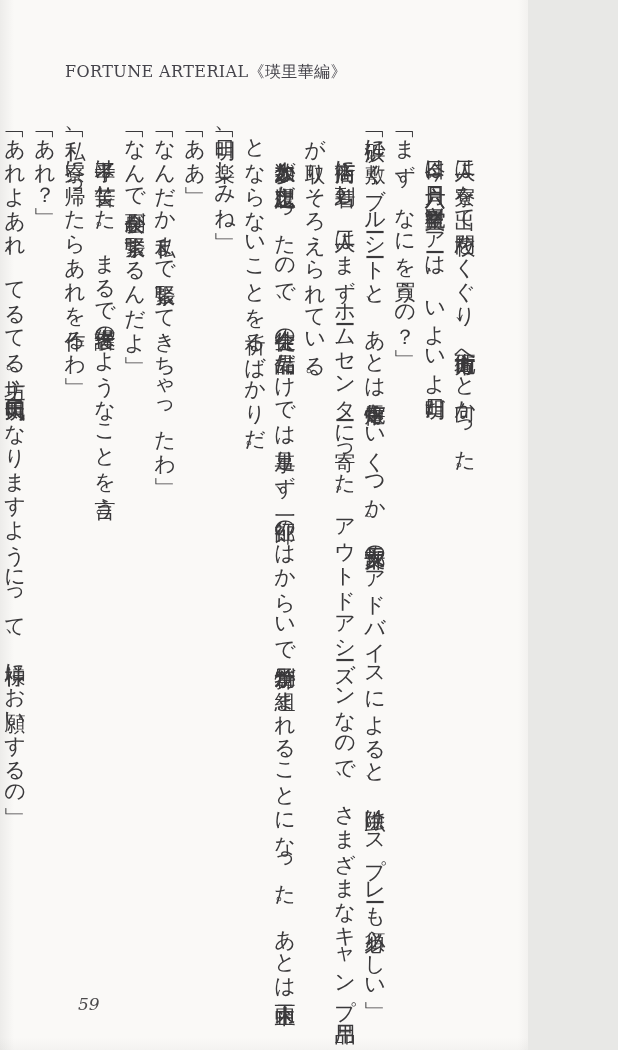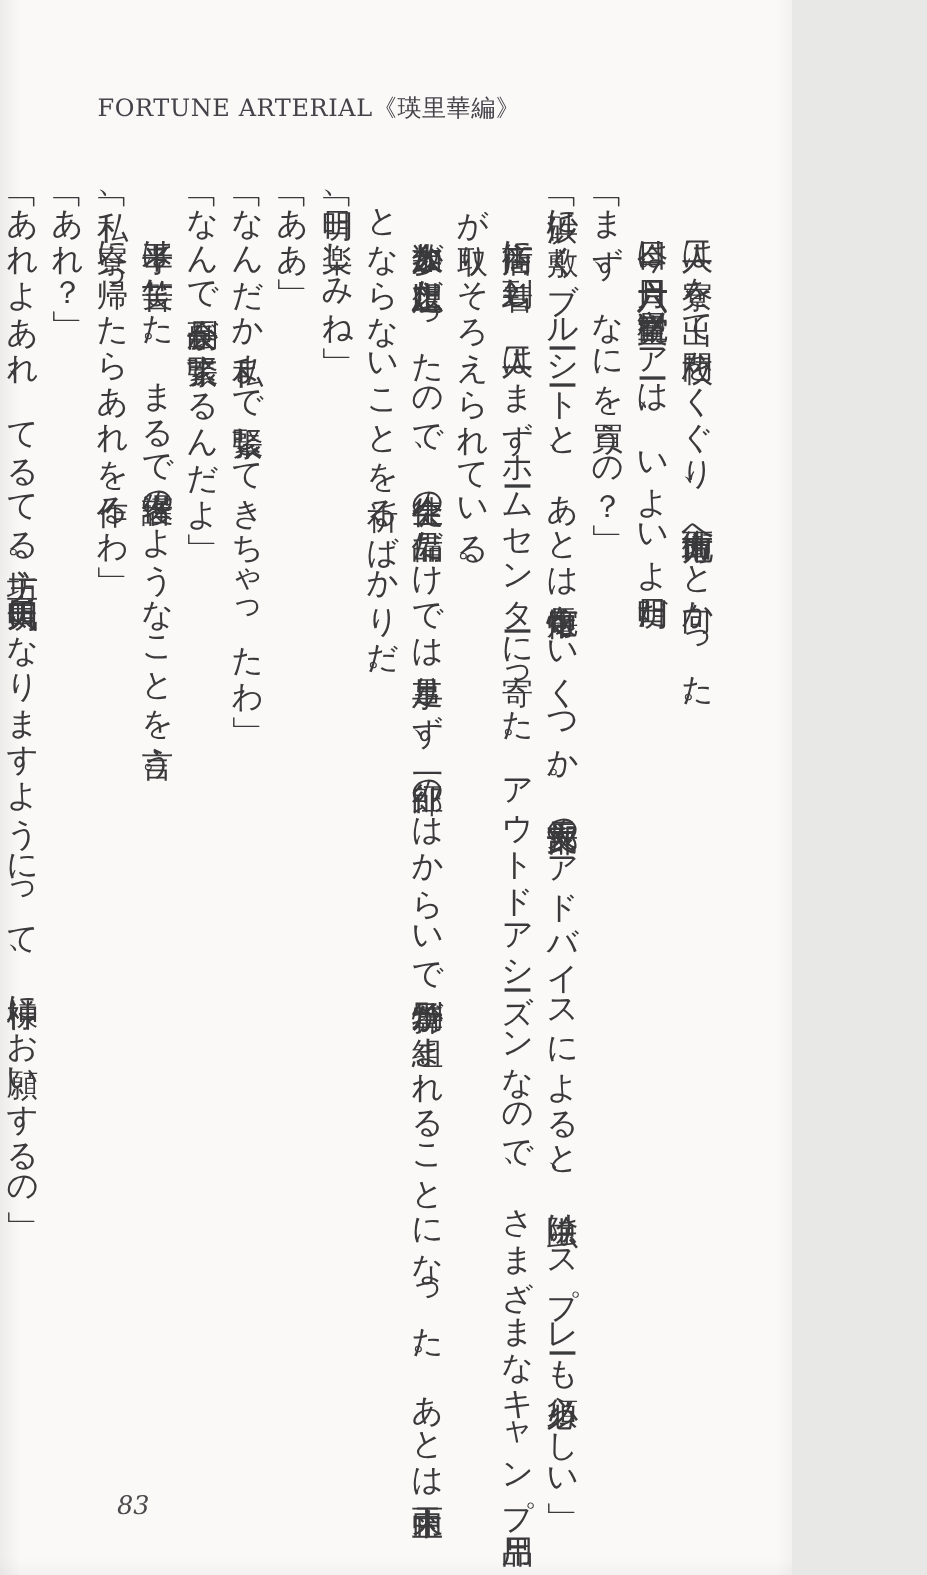--- a/index.html
+++ b/index.html
@@ -73,15 +73,15 @@
       <p class="para">「明日、楽しみね」</p>
       <p class="para">「ああ」</p>
       <p class="para">「なんだか私まで緊張してきちゃったわ」</p>
       <p class="para">「なんで副会長が緊張するんだよ」</p>
       <p class="para">　孝平は苦笑した。まるで保護者のようなことを言う。</p>
       <p class="para">「私、寮に帰ったらあれを作るわ」</p>
       <p class="para">「あれ？」</p>
       <p class="para">「あれよあれ、てるてる坊主。明日天気になりますようにって、神様にお願いするの」</p>
     </div>
 
-  <div class="page-number">83</div>
+  <div class="page-number">59</div>
 
 </div>
 
 </body></html>

